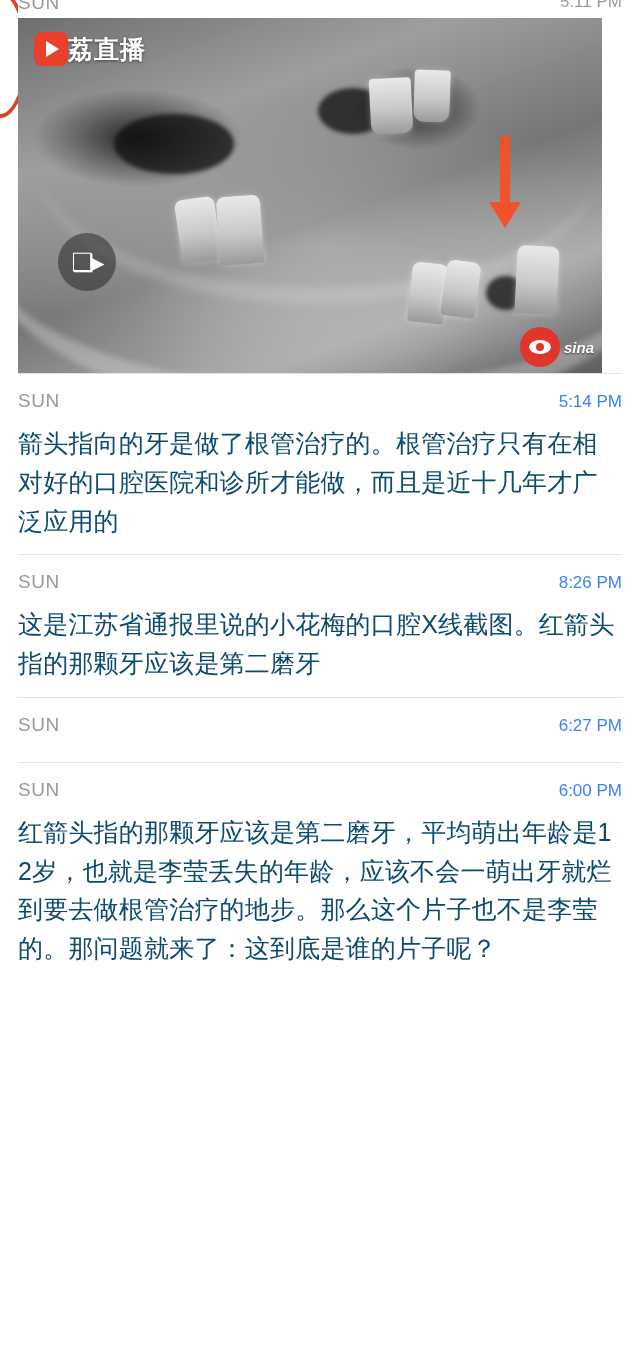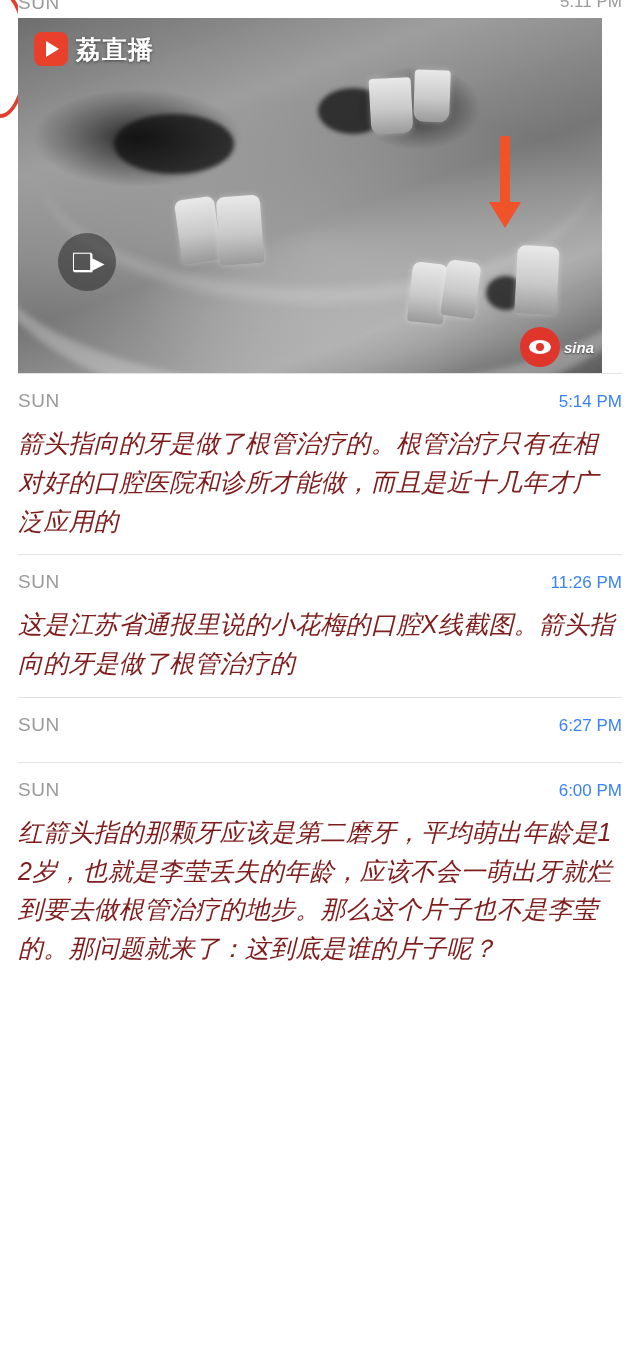--- a/index.html
+++ b/index.html
@@ -135,21 +135,21 @@
     border-right: 16px solid transparent;
     border-top: 26px solid #f0522a;
   }
 
   .logo-badge {
     position: absolute;
     left: 16px;
     top: 14px;
     display: flex;
     align-items: center;
-    gap: 8px;
+    gap: 0;
   }
   .logo-mark {
     width: 34px;
     height: 34px;
     background: #e8402a;
     border-radius: 8px;
     display: flex;
     align-items: center;
     justify-content: center;
   }
@@ -268,24 +268,23 @@
     color: #9a9a9a;
     letter-spacing: 0.5px;
   }
   .msg-time {
     font-size: 17px;
     color: #3b82f6;
   }
   .msg-body {
     font-size: 25px;
     line-height: 1.55;
-    color: #7f1d1d;
+    color: #0c4a6e;
     letter-spacing: 0.2px;
     word-break: break-all;
-    font-style: italic;
   }
 </style>
 </head>
 <body>
 
 <div class="app">
 
   <div class="edge-mark"></div>
 
   <div class="top-strip">
@@ -339,23 +338,23 @@
       <div class="msg-head">
         <span class="msg-sender">SUN</span>
         <span class="msg-time">5:14 PM</span>
       </div>
       <div class="msg-body">箭头指向的牙是做了根管治疗的。根管治疗只有在相对好的口腔医院和诊所才能做，而且是近十几年才广泛应用的</div>
     </div>
 
     <div class="msg">
       <div class="msg-head">
         <span class="msg-sender">SUN</span>
-        <span class="msg-time">11:26 PM</span>
-      </div>
-      <div class="msg-body">这是江苏省通报里说的小花梅的口腔X线截图。箭头指向的牙是做了根管治疗的</div>
+        <span class="msg-time">8:26 PM</span>
+      </div>
+      <div class="msg-body">这是江苏省通报里说的小花梅的口腔X线截图。红箭头指的那颗牙应该是第二磨牙</div>
     </div>
 
     <div class="msg">
       <div class="msg-head">
         <span class="msg-sender">SUN</span>
         <span class="msg-time">6:27 PM</span>
       </div>
     </div>
 
     <div class="msg">

